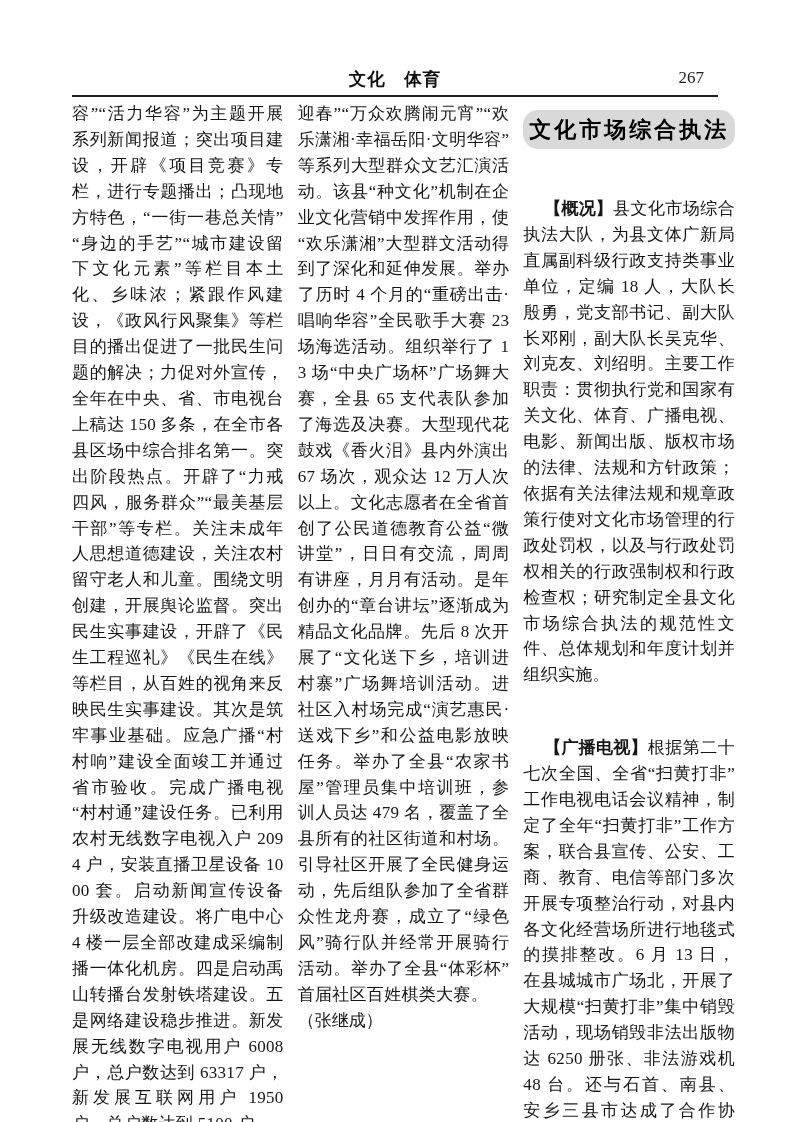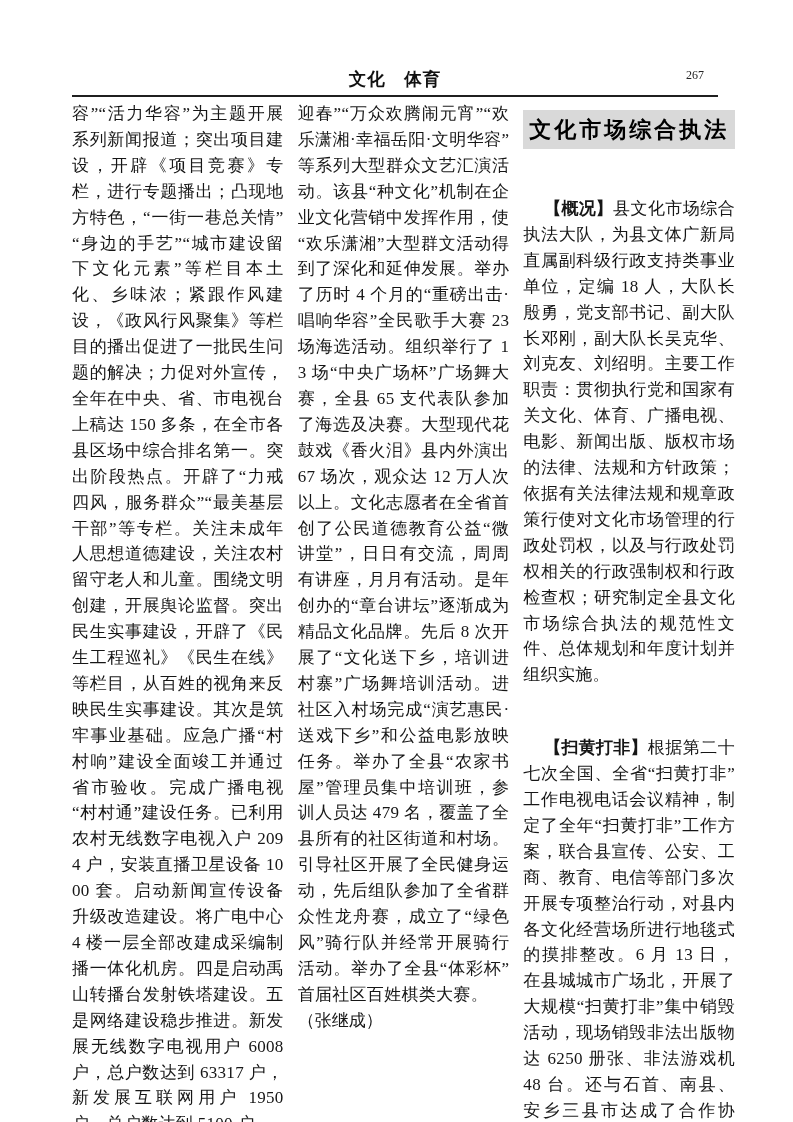--- a/index.html
+++ b/index.html
@@ -32,21 +32,21 @@
     font-family: "Liberation Sans", "DejaVu Sans", sans-serif;
     font-weight: 700;
     font-size: 17.5px;
     letter-spacing: 1px;
     color: #111;
   }
   .page-number {
     position: absolute;
     right: 14px;
     top: 1px;
-    font-size: 12px;
+    font-size: 17px;
     color: #222;
   }
   .head-rule {
     position: absolute;
     top: 95px;
     left: 72px;
     width: 646px;
     height: 2px;
     background: #1f1f1f;
   }
@@ -90,20 +90,21 @@
     height: 39px;
     background: #d9d9d9;
     display: flex;
     align-items: center;
     justify-content: center;
     font-family: "Liberation Sans", "DejaVu Sans", sans-serif;
     font-weight: 700;
     font-size: 22px;
     letter-spacing: 3px;
     color: #000;
+    border-radius: 15px;
   }
 </style>
 </head>
 <body>
 
 <div class="page">
 
   <div class="running-head">
     <span class="head-title">文化　体育</span>
     <span class="page-number">267</span>
@@ -120,18 +121,18 @@
     <section class="col">
       <p class="body-text"><span>迎春”“万众欢腾闹元宵”“欢乐潇湘·幸福岳阳·文明华容”等系列大型群众文艺汇演活动。该县“种文化”机制在企业文化营销中发挥作用，使“欢乐潇湘”大型群文活动得到了深化和延伸发展。举办了历时 4 个月的“重磅出击·唱响华容”全民歌手大赛 23 场海选活动。组织举行了 13 场“中央广场杯”广场舞大赛，全县 65 支代表队参加了海选及决赛。大型现代花鼓戏《香火泪》县内外演出 67 场次，观众达 12 万人次以上。文化志愿者在全省首创了公民道德教育公益“微讲堂”，日日有交流，周周有讲座，月月有活动。是年创办的“章台讲坛”逐渐成为精品文化品牌。先后 8 次开展了“文化送下乡，培训进村寨”广场舞培训活动。进社区入村场完成“演艺惠民·送戏下乡”和公益电影放映任务。举办了全县“农家书屋”管理员集中培训班，参训人员达 479 名，覆盖了全县所有的社区街道和村场。引导社区开展了全民健身运动，先后组队参加了全省群众性龙舟赛，成立了“绿色风”骑行队并经常开展骑行活动。举办了全县“体彩杯”首届社区百姓棋类大赛。</span></p>
       <p class="signature">（张继成）</p>
     </section>
 
     <section class="col">
       <div class="entry-title-box">
           <span>文化市场综合执法</span>
         </div>
       <p class="body-text indent"><span class="entry-label">【概况】</span><span>县文化市场综合执法大队，为县文体广新局直属副科级行政支持类事业单位，定编 18 人，大队长殷勇，党支部书记、副大队长邓刚，副大队长吴克华、刘克友、刘绍明。主要工作职责：贯彻执行党和国家有关文化、体育、广播电视、电影、新闻出版、版权市场的法律、法规和方针政策；依据有关法律法规和规章政策行使对文化市场管理的行政处罚权，以及与行政处罚权相关的行政强制权和行政检查权；研究制定全县文化市场综合执法的规范性文件、总体规划和年度计划并组织实施。</span></p>
-      <p class="body-text indent"><span class="entry-label">【扫黄打非】</span><span>根据第二十七次全国、全省“扫黄打非”工作电视电话会议精神，制定了全年“扫黄打非”工作方案，联合县宣传、公安、工商、教育、电信等部门多次开展专项整治行动，对县内各文化经营场所进行地毯式的摸排整改。6 月 13 日，在县城城市广场北，开展了大规模“扫黄打非”集中销毁活动，现场销毁非法出版物达 6250 册张、非法游戏机 48 台。还与石首、南县、安乡三县市达成了合作协议，建立了湘鄂边四县市“扫黄打非”联防协作工作机制。</span></p>
+      <p class="body-text indent"><span class="entry-label">【广播电视】</span><span>根据第二十七次全国、全省“扫黄打非”工作电视电话会议精神，制定了全年“扫黄打非”工作方案，联合县宣传、公安、工商、教育、电信等部门多次开展专项整治行动，对县内各文化经营场所进行地毯式的摸排整改。6 月 13 日，在县城城市广场北，开展了大规模“扫黄打非”集中销毁活动，现场销毁非法出版物达 6250 册张、非法游戏机 48 台。还与石首、南县、安乡三县市达成了合作协议，建立了湘鄂边四县市“扫黄打非”联防协作工作机制。</span></p>
 
     </section>
 
   </div>
 </div>
 
 </body></html>

